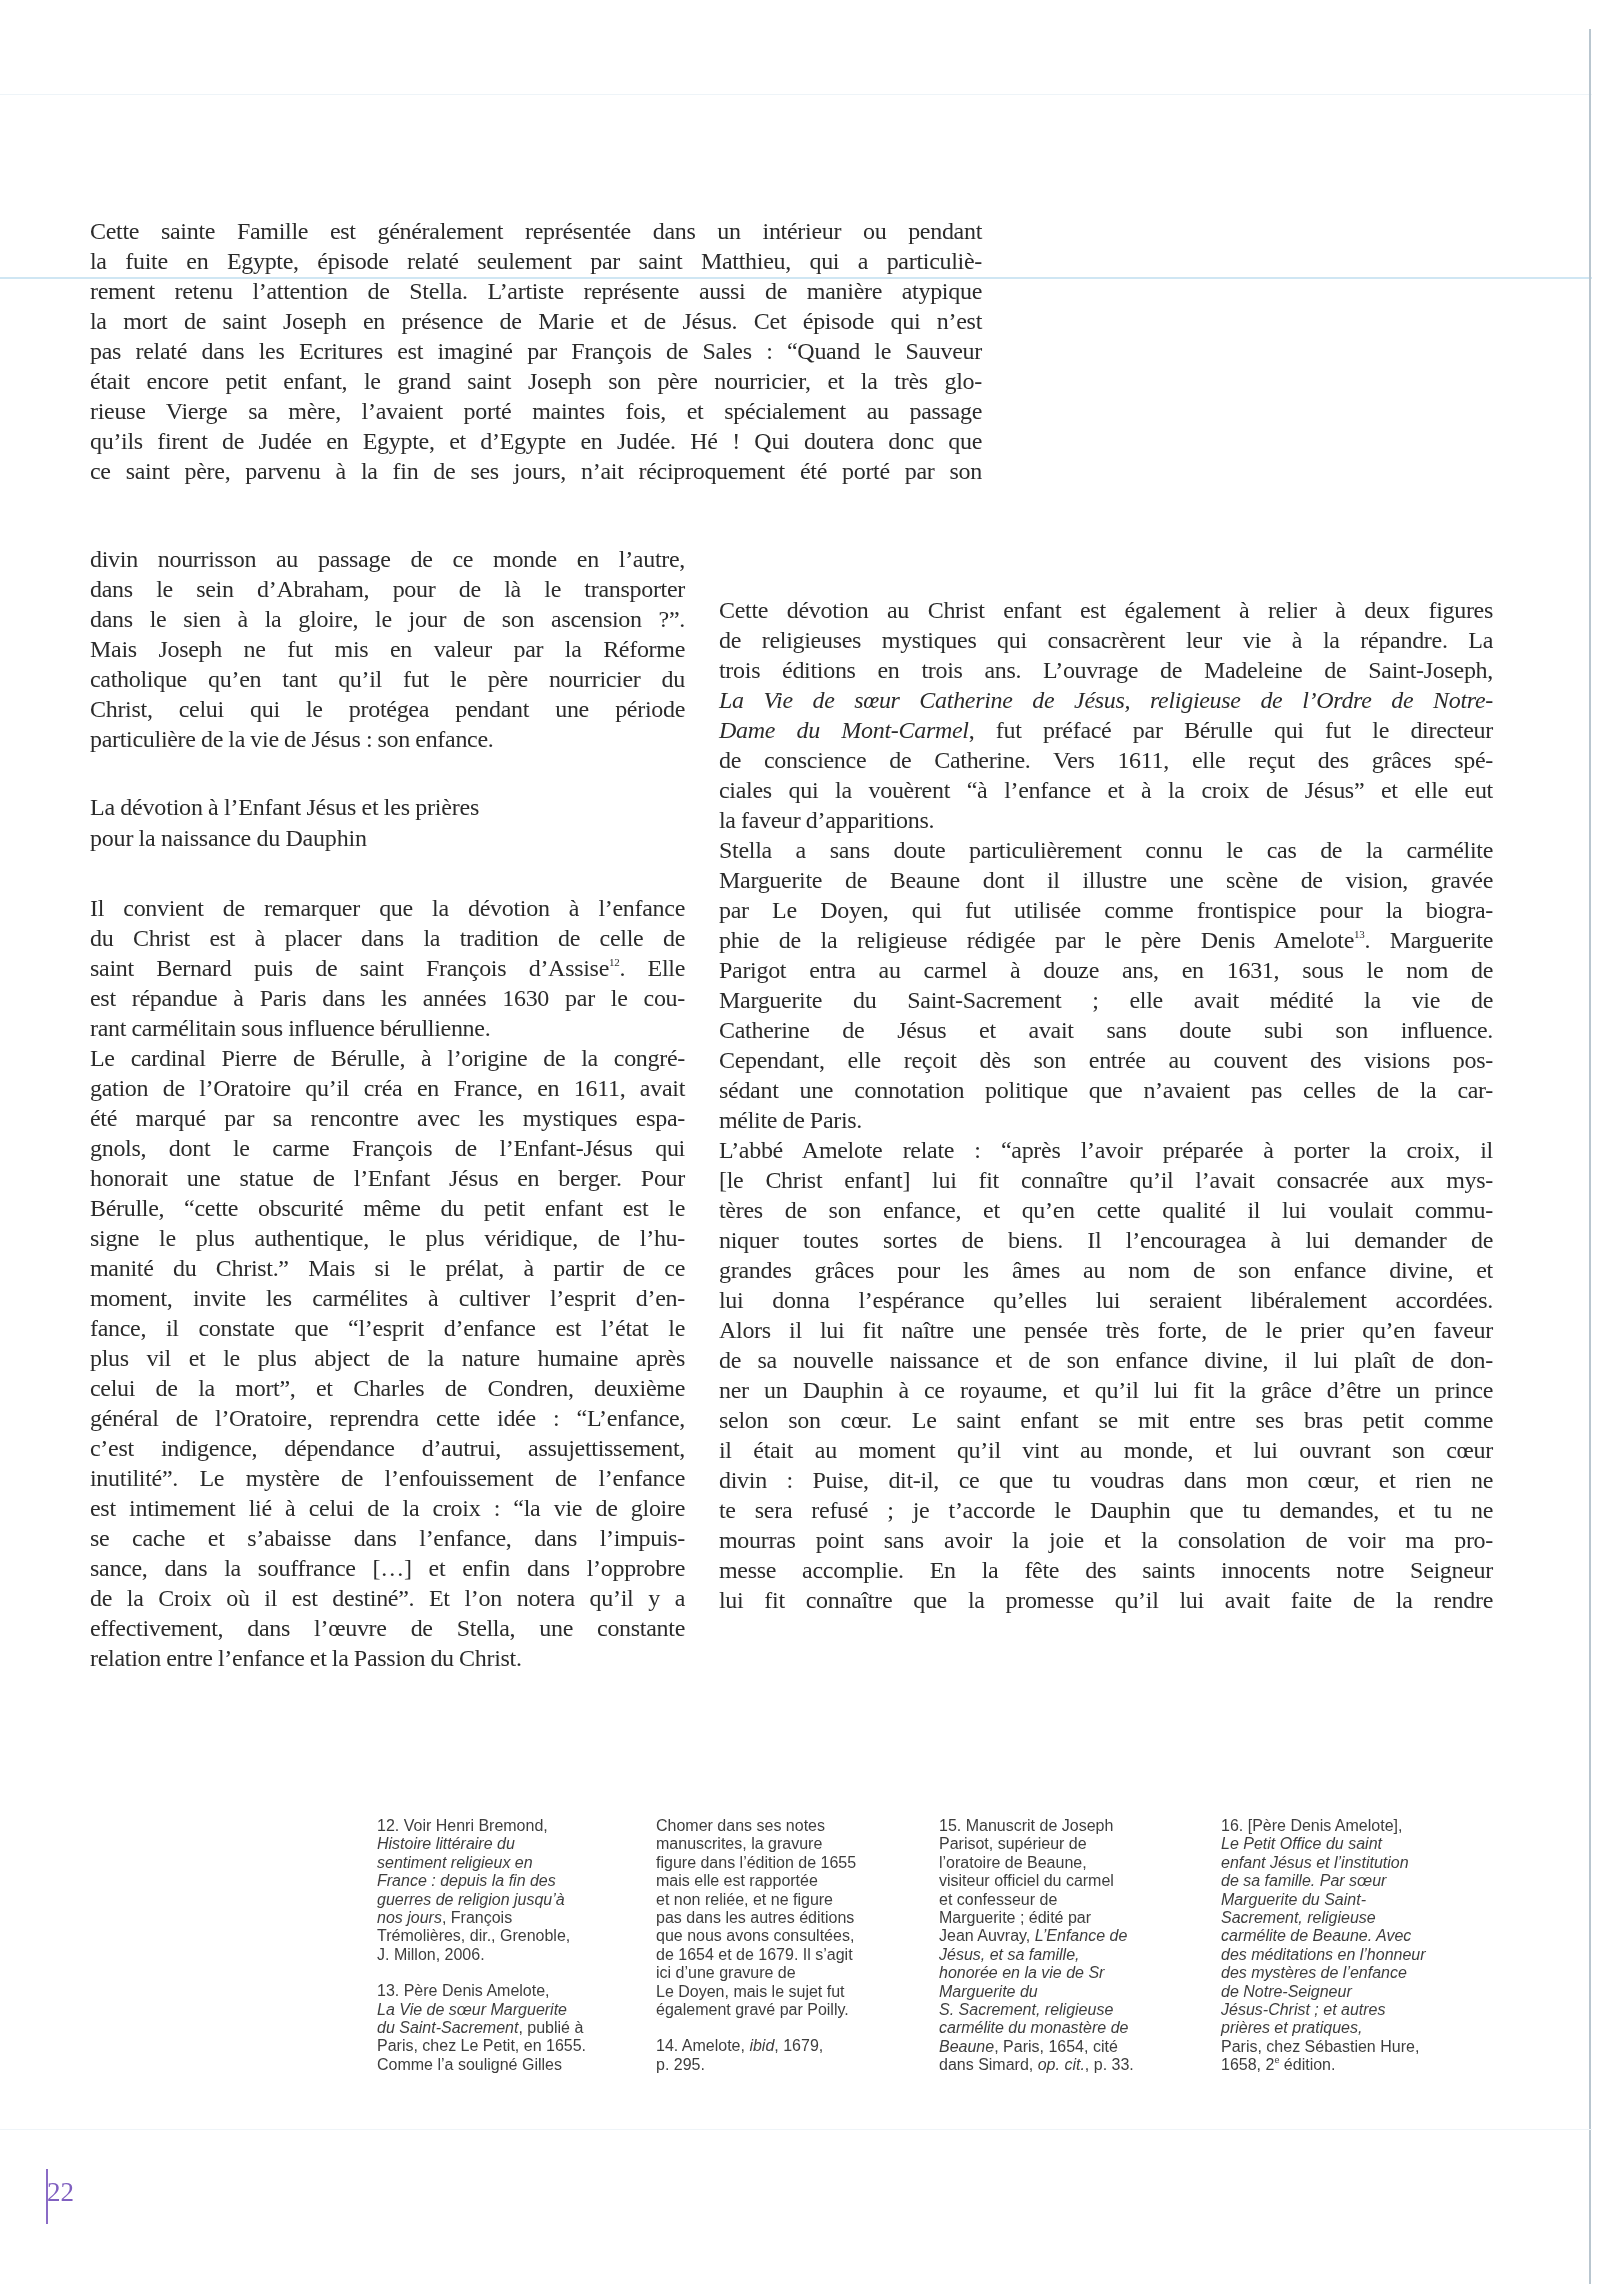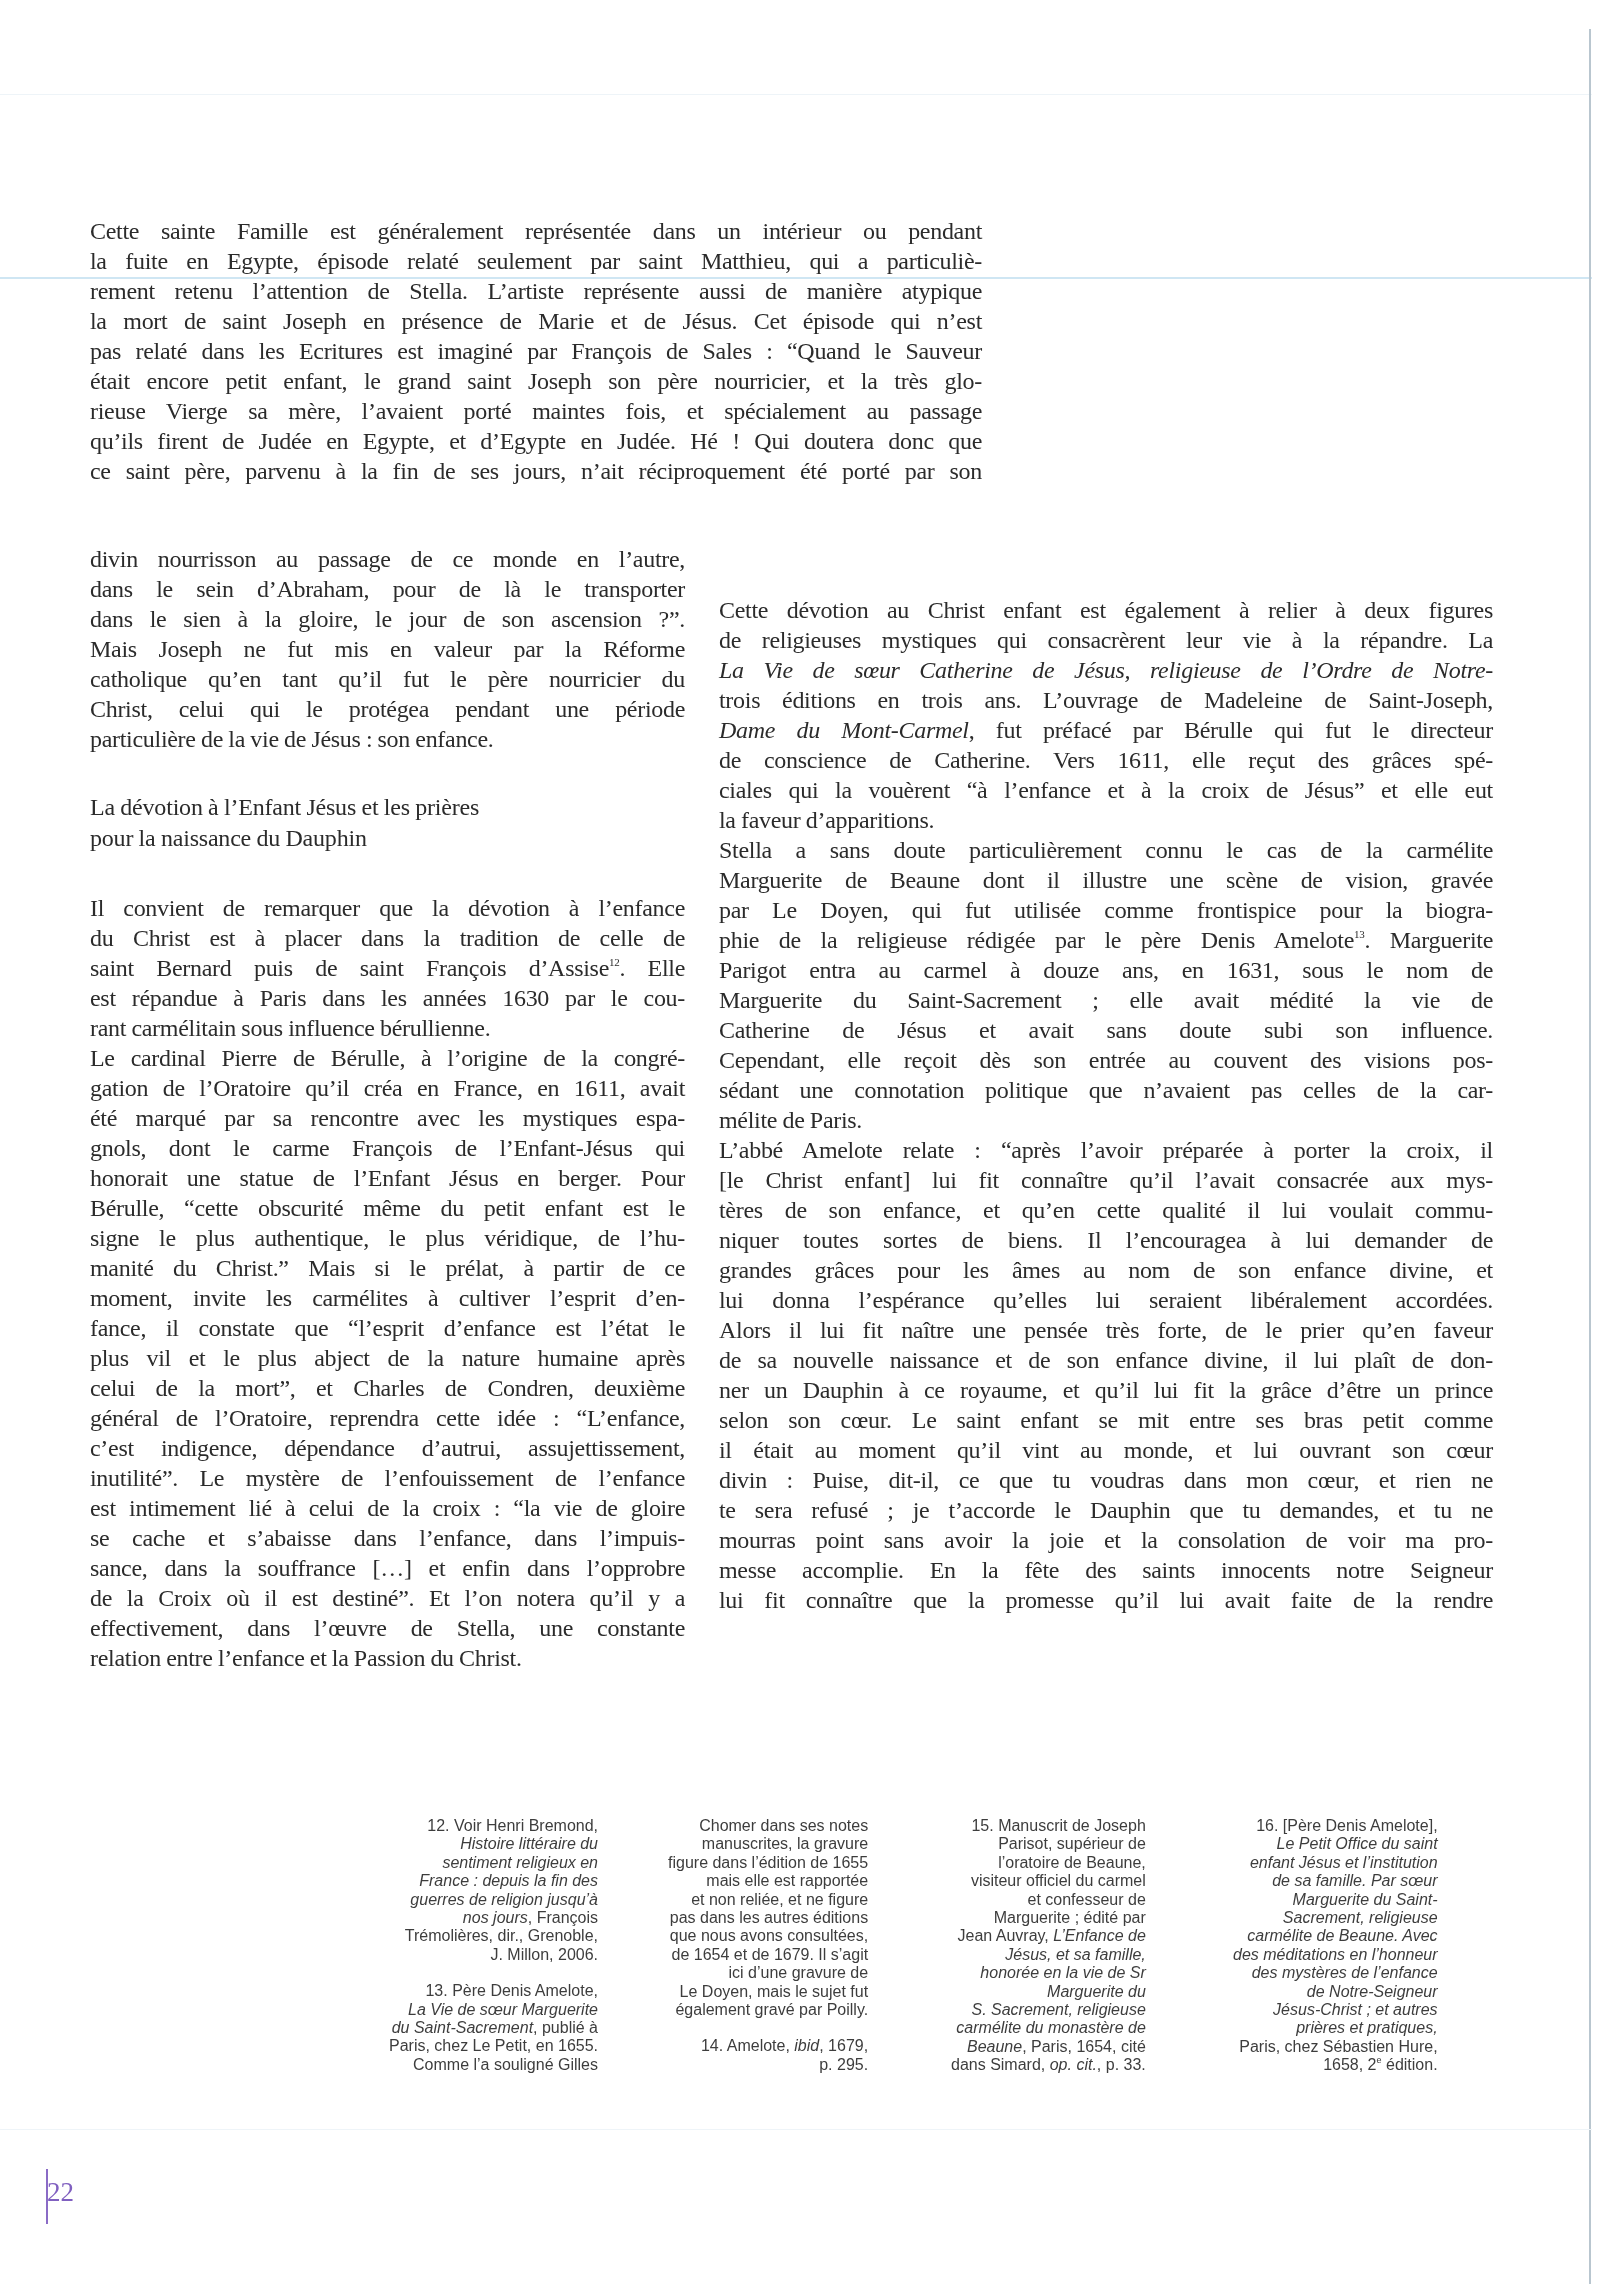--- a/index.html
+++ b/index.html
@@ -26,21 +26,21 @@
       font-weight: normal; font-size: 24px; line-height: 31px; margin: 0;
       letter-spacing: -0.2px;
     }
     .spacer-sm { height: 29px; }
     sup { font-size: 11px; line-height: 0; vertical-align: 9.8px; }
     .footnotes {
       position: absolute; top: 1817px;
       font-family: "Liberation Sans", "DejaVu Sans", sans-serif;
       font-size: 16px; line-height: 18.4px; color: #3d3d3d;
     }
-    .footnotes .fn { margin: 0 0 18px 16px; text-align: right; }
+    .footnotes .fn { margin: 0 0 18px 4px; }
     .footnotes .fn-line { display: block; white-space: nowrap; }
     .footnotes i { font-style: italic; }
     #fn-col-1 { left: 373px; }
     #fn-col-2 { left: 652px; }
     #fn-col-3 { left: 935px; }
     #fn-col-4 { left: 1217px; }
     #page-number {
       position: absolute; left: 47px; top: 2176px;
       font-family: "Liberation Serif", serif; font-size: 27px; line-height: 32px;
       color: #8060c0;
@@ -112,22 +112,22 @@
     <span class="line">de la Croix où il est destiné”. Et l’on notera qu’il y a</span>
     <span class="line">effectivement, dans l’œuvre de Stella, une constante</span>
     <span class="line last">relation entre l’enfance et la Passion du Christ.</span>
   </p>
 </div>
 
 <div id="right-col" class="body-text">
   <p>
     <span class="line">Cette dévotion au Christ enfant est également à relier à deux figures</span>
     <span class="line">de religieuses mystiques qui consacrèrent leur vie à la répandre. La</span>
+    <span class="line">trois éditions en trois ans. L’ouvrage de Madeleine de Saint-Joseph,</span>
     <span class="line"><i>La Vie de sœur Catherine de Jésus, religieuse de l’Ordre de Notre-</i></span>
-    <span class="line">trois éditions en trois ans. L’ouvrage de Madeleine de Saint-Joseph,</span>
     <span class="line"><i>Dame du Mont-Carmel</i><span>, fut préfacé par Bérulle qui fut le directeur</span></span>
     <span class="line">de conscience de Catherine. Vers 1611, elle reçut des grâces spé-</span>
     <span class="line">ciales qui la vouèrent “à l’enfance et à la croix de Jésus” et elle eut</span>
     <span class="line last">la faveur d’apparitions.</span>
   </p>
   <p>
     <span class="line">Stella a sans doute particulièrement connu le cas de la carmélite</span>
     <span class="line">Marguerite de Beaune dont il illustre une scène de vision, gravée</span>
     <span class="line">par Le Doyen, qui fut utilisée comme frontispice pour la biogra-</span>
     <span class="line"><span>phie de la religieuse rédigée par le père Denis Amelote</span><sup>13</sup><span>. Marguerite</span></span>

